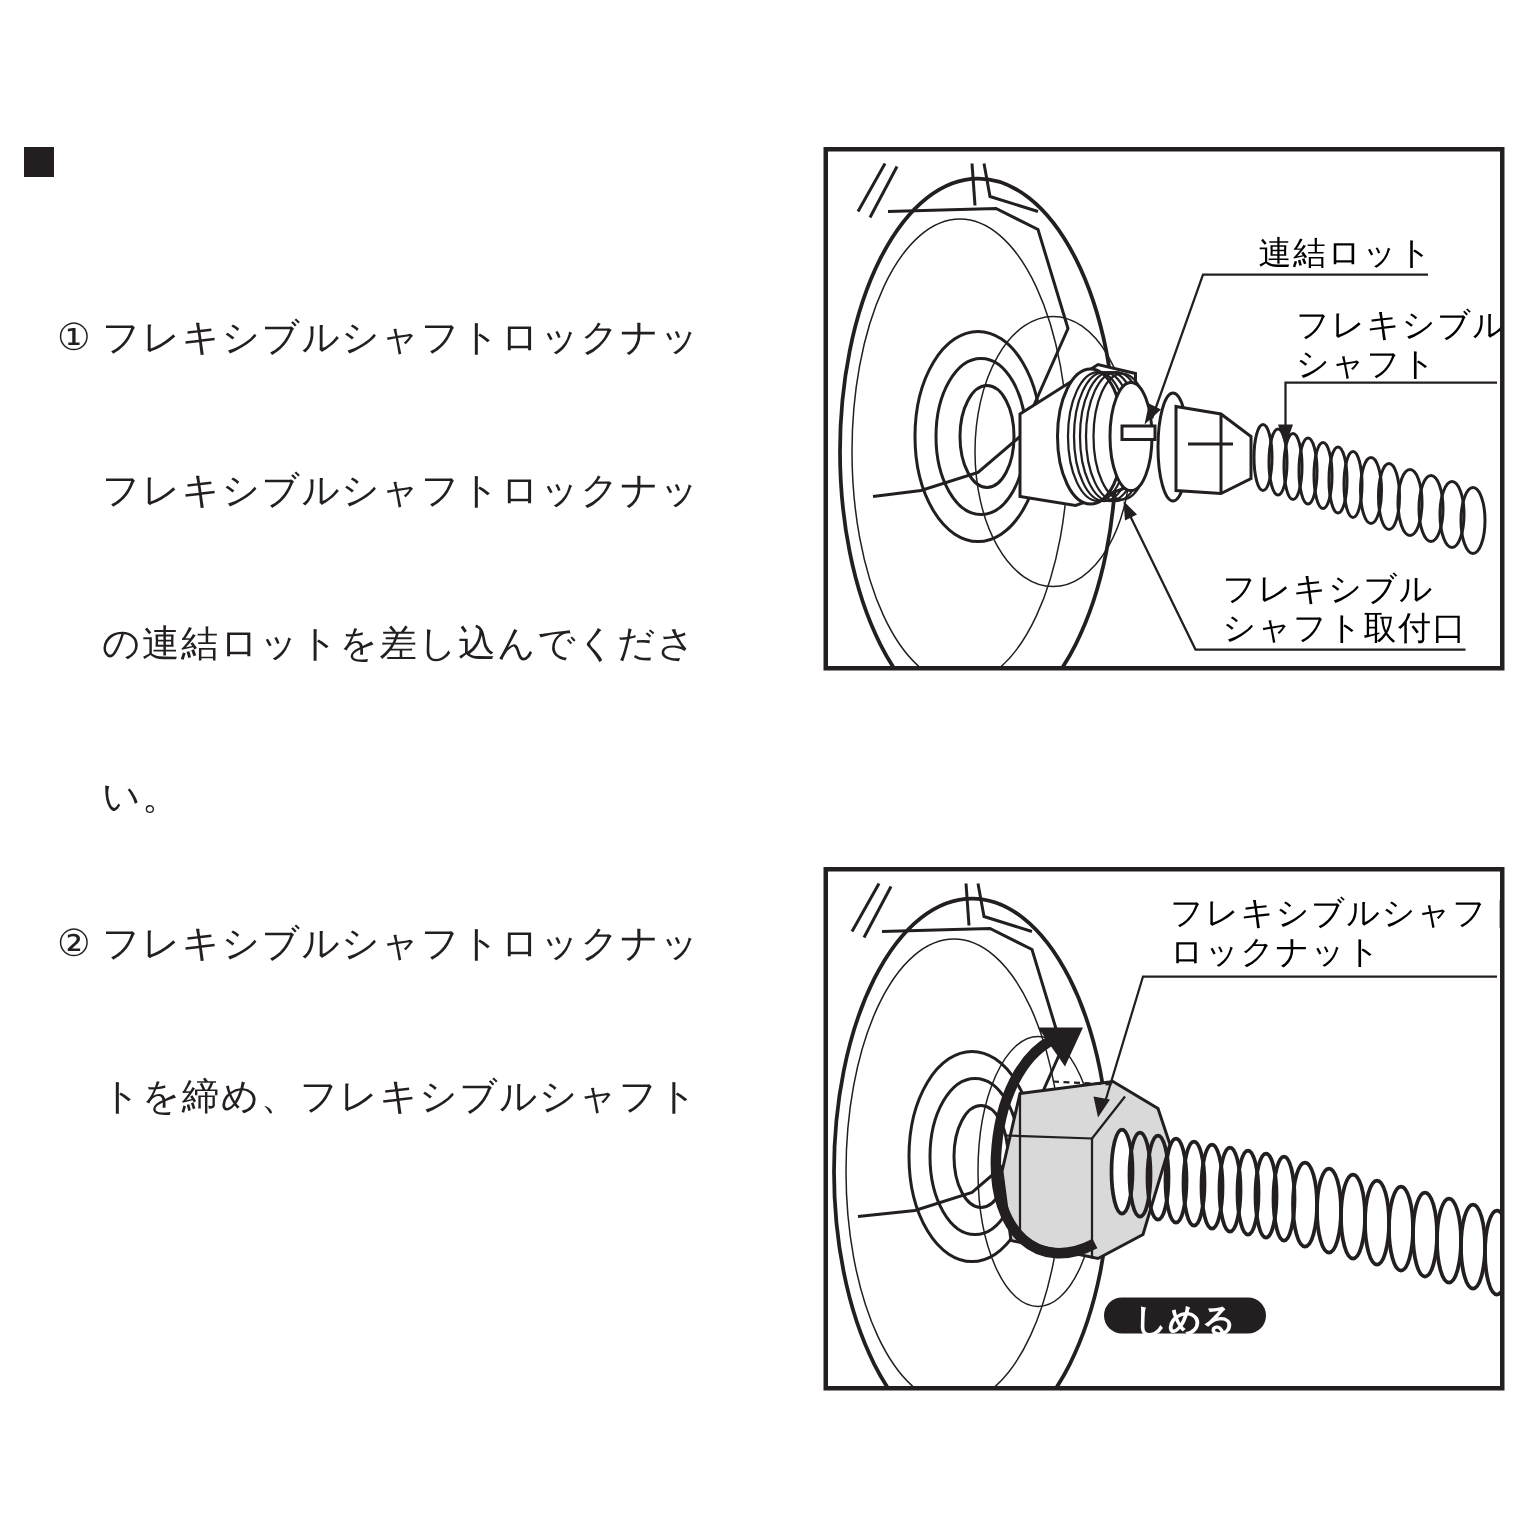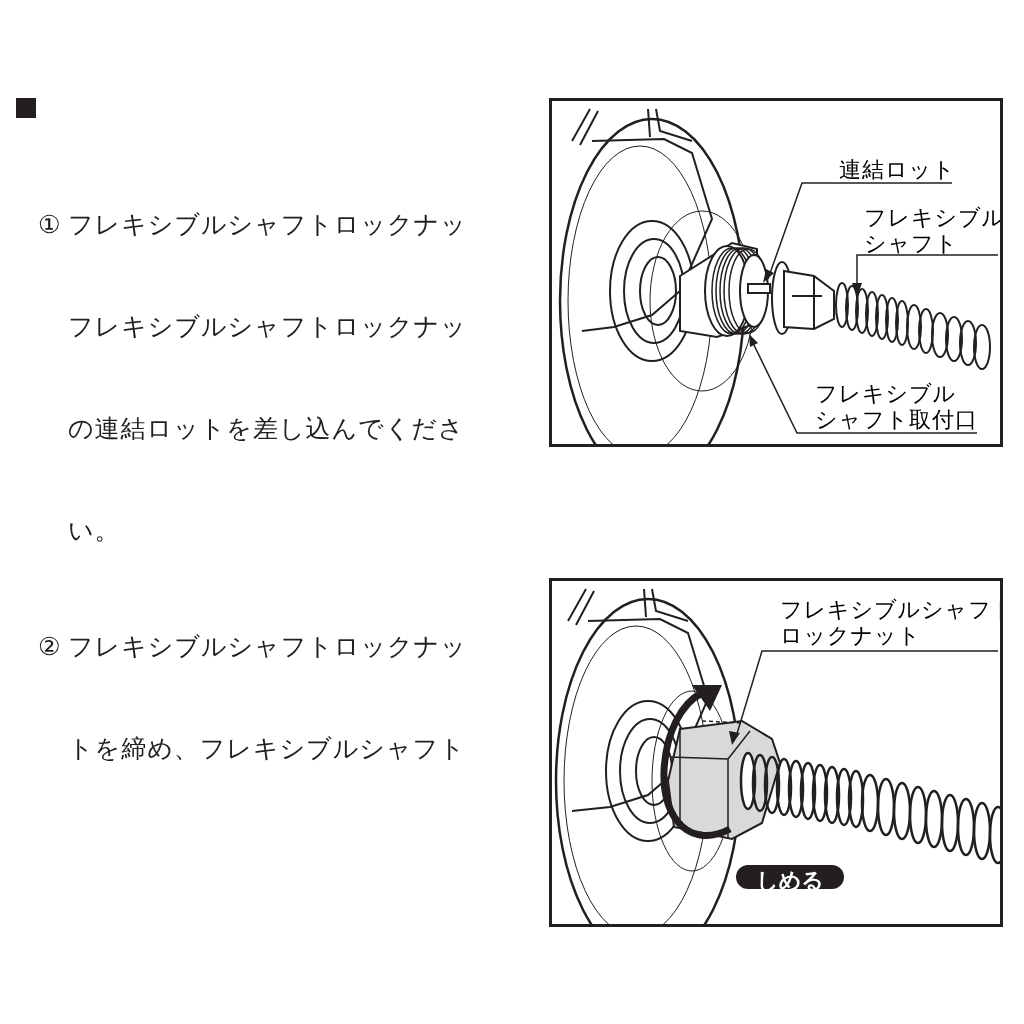--- a/index.html
+++ b/index.html
@@ -26,21 +26,21 @@
   <span class="sq"></span>
 </div>
 
 <div class="step" style="top:140px;">
   <span class="line first"><span class="num">①</span><span>フレキシブルシャフトロックナッ</span></span>
   <span class="line">フレキシブルシャフトロックナッ</span>
   <span class="line">の連結ロットを差し込んでくださ</span>
   <span class="line">い。</span>
 </div>
 
-<div class="step" style="top:562px;">
+<div class="step" style="top:544px;">
   <span class="line first"><span class="num">②</span><span>フレキシブルシャフトロックナッ</span></span>
   <span class="line">トを締め、フレキシブルシャフト</span>
 </div>
 
 <div class="frame" style="left:549px; top:98px; width:454px; height:349px;">
   <svg width="454" height="349" viewBox="0 0 454 349" fill="none" stroke="#231f20" stroke-width="2">
 
     <line x1="20" y1="40" x2="38" y2="8"></line>
     <line x1="28" y1="44" x2="46" y2="10"></line>
     <path d="M 40 40 L 112 38 L 140 52 L 160 118 L 128 190 L 100 214 L 62 226 L 30 230"></path>

